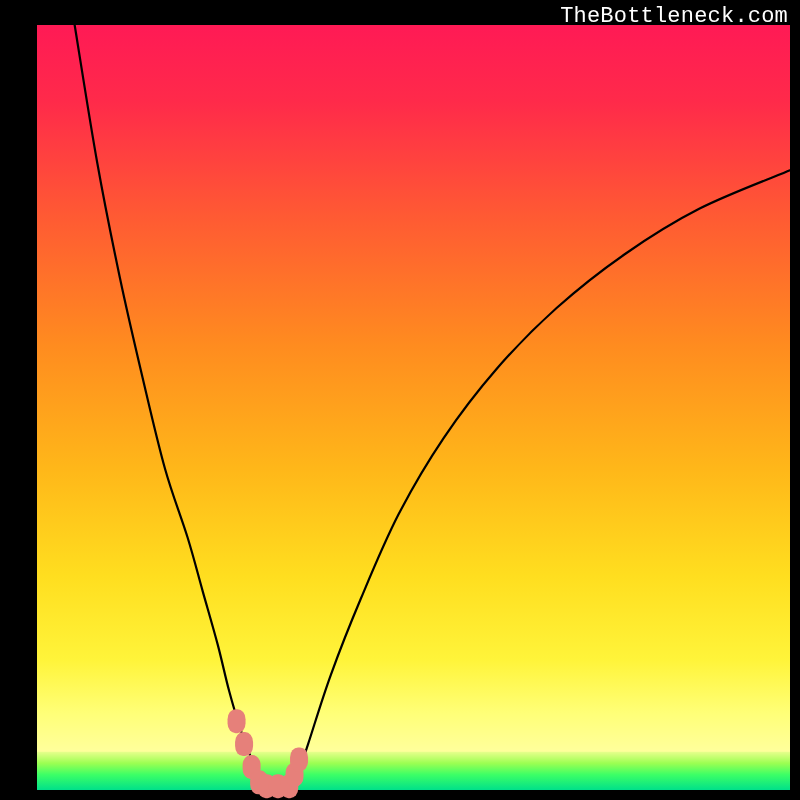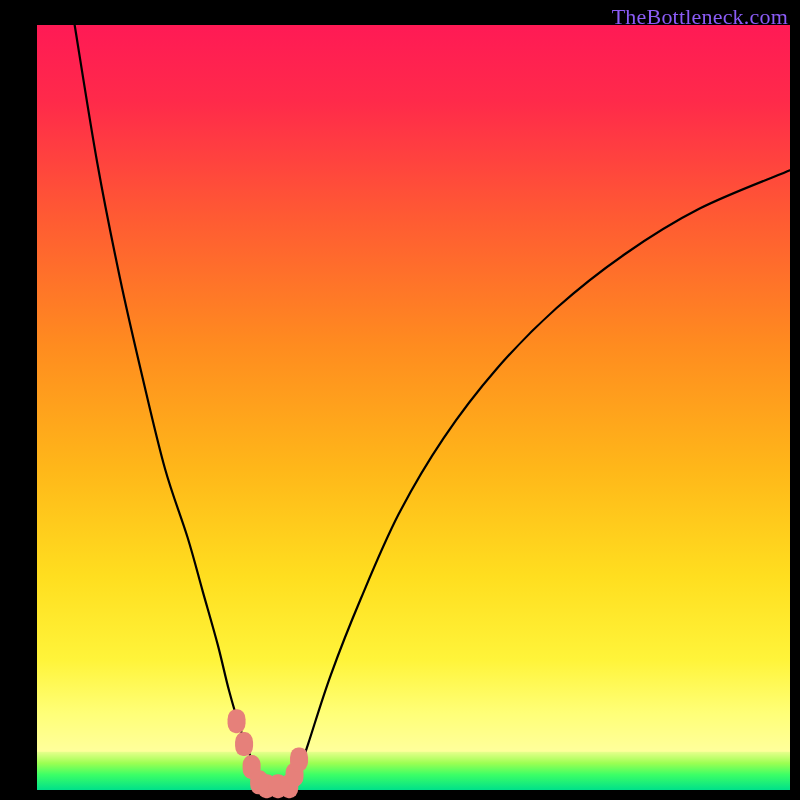--- a/index.html
+++ b/index.html
@@ -13,23 +13,23 @@
   .frame {
     position: relative;
     width: 800px;
     height: 800px;
     background: #000;
   }
   .watermark {
     position: absolute;
     top: 4px;
     right: 12px;
-    font-family: Liberation Serif, serif;
+    font-family: Liberation Mono, monospace;
     font-size: 22px;
-    color: #8b5cf6;
+    color: #ffffff;
     letter-spacing: 0.2px;
     z-index: 10;
     margin-left: 12px;
   }
   svg.plot {
     position: absolute;
     left: 0;
     top: 0;
   }
 </style>

